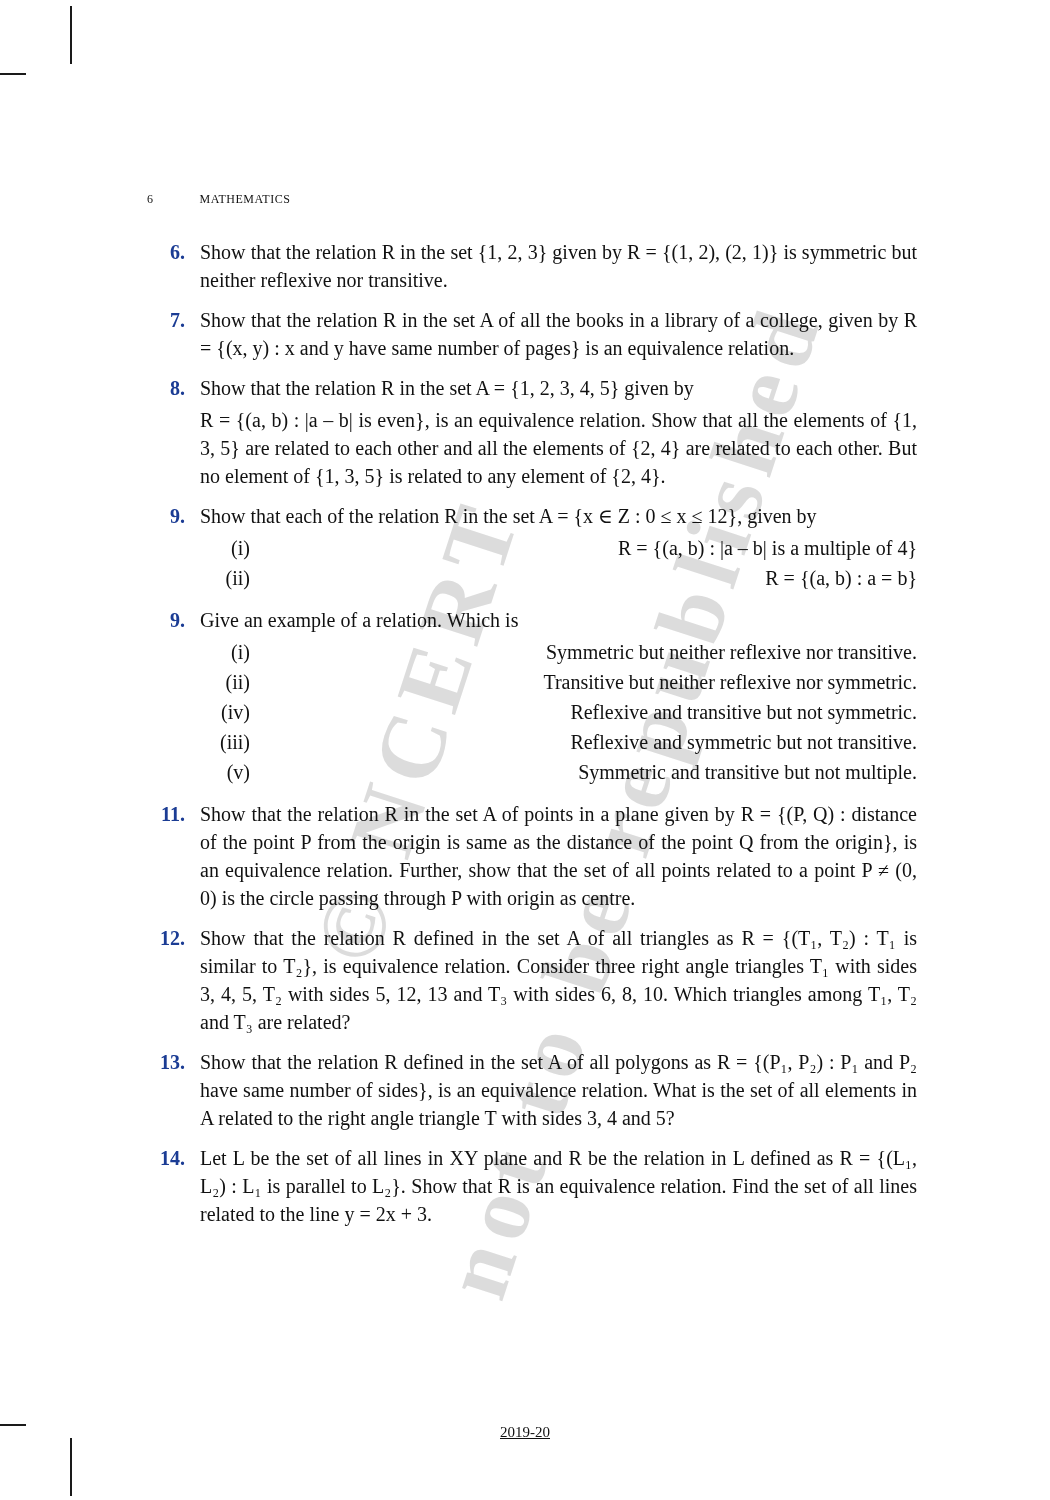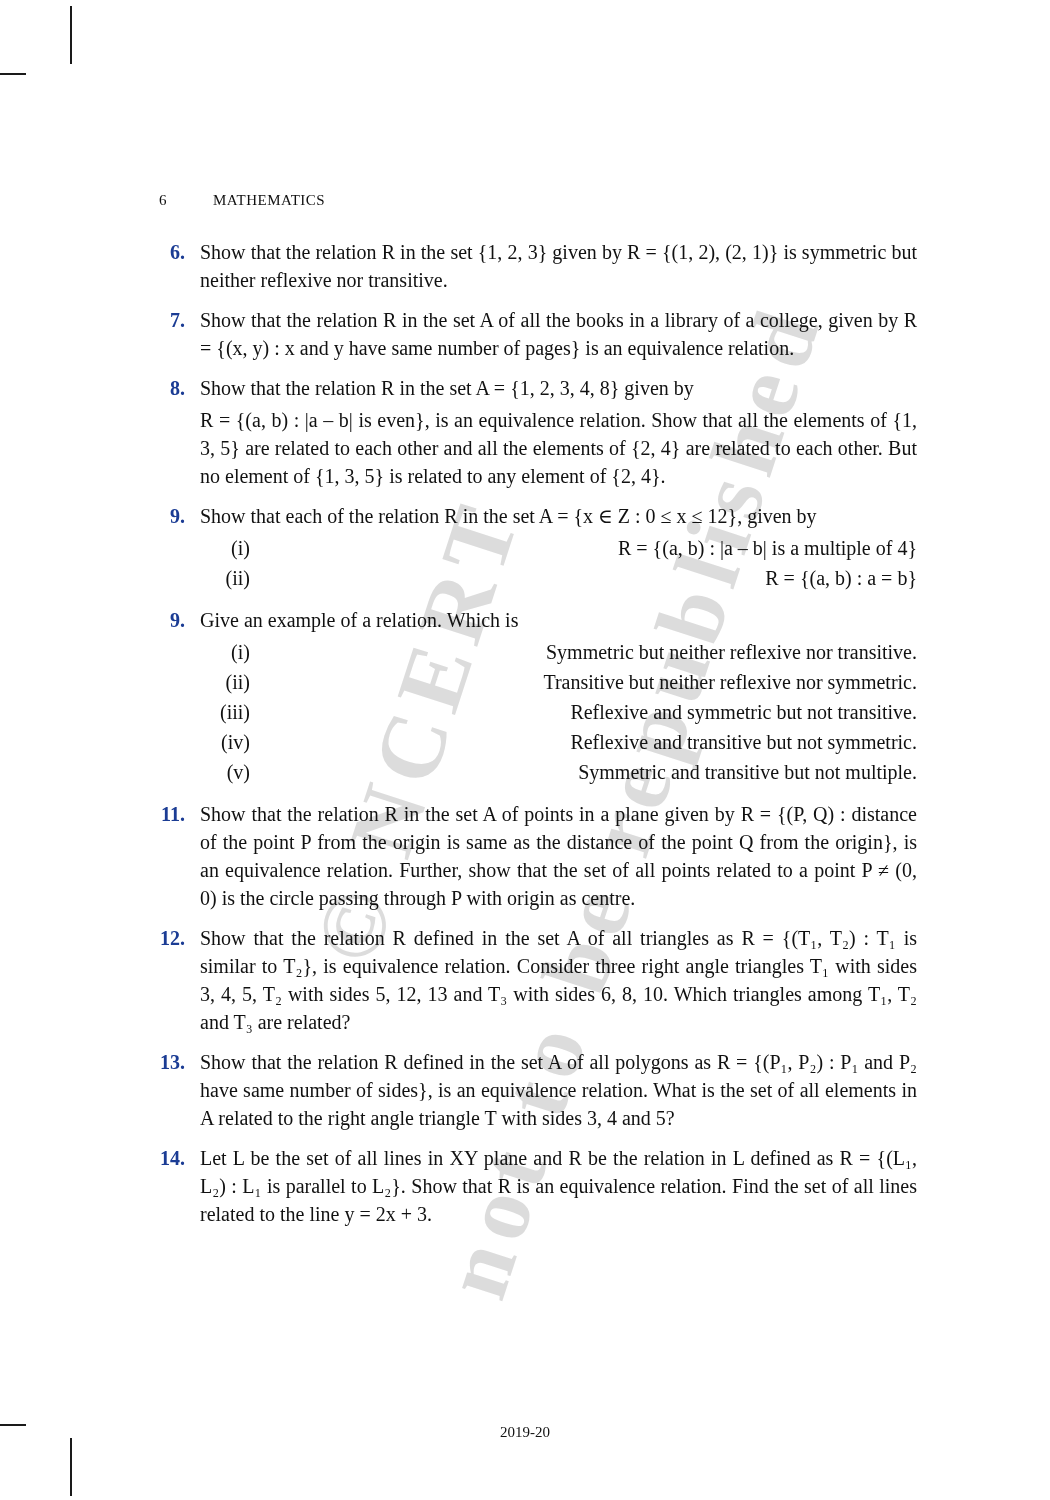--- a/index.html
+++ b/index.html
@@ -33,23 +33,23 @@
   }
   
   .crop { position: absolute; background: #1a1a1a; z-index: 2; }
   .crop.v-tl { left: 70px; top: 6px;    width: 2px;  height: 58px; }
   .crop.h-tl { left: 0;    top: 73px;   width: 26px; height: 2px;  }
   .crop.h-bl { left: 0;    top: 1424px; width: 26px; height: 2px;  }
   .crop.v-bl { left: 70px; top: 1438px; width: 2px;  height: 58px; }
 
   .running-head {
     position: absolute;
-    left: 159px; top: 192px;
+    left: 147px; top: 192px;
     z-index: 1;
-    font-size: 15px;
+    font-size: 12px;
     letter-spacing: 0.5px;
   }
   .running-head .pgnum { margin-right: 46px; }
 
   .content {
     position: absolute;
     left: 145px; top: 238px;
     width: 772px;
     z-index: 1;
     font-size: 20px;
@@ -70,20 +70,21 @@
   .silabel { flex: 0 0 50px; text-align: right; margin-right: 12px; }
   .sitext { flex: 1; text-align: right; }
 
   .footer {
     position: absolute;
     left: 0; top: 1424px;
     width: 100%;
     text-align: center;
     z-index: 1;
     font-size: 15px;
+    text-decoration: underline;
   }
 </style>
 </head>
 <body>
 
 <div class="page">
 
   <div class="watermark">
     <div>© NCERT</div>
     <div>not to be republished</div>
@@ -110,21 +111,21 @@
     <div class="problem">
       <div class="pnum">7.</div>
       <div class="pbody">
         <p>Show that the relation R in the set A of all the books in a library of a college, given by R = {(x, y) : x and y have same number of pages} is an equivalence relation.</p>
       </div>
     </div>
 
     <div class="problem">
       <div class="pnum">8.</div>
       <div class="pbody">
-        <p>Show that the relation R in the set A = {1, 2, 3, 4, 8} given by</p>
+        <p>Show that the relation R in the set A = {1, 2, 3, 4, 5} given by</p>
         <p>R = {(a, b) : |a – b| is even}, is an equivalence relation. Show that all the elements of {1, 3, 5} are related to each other and all the elements of {2, 4} are related to each other. But  no element of {1, 3, 5} is related to any element of {2, 4}.</p>
       </div>
     </div>
 
     <div class="problem">
       <div class="pnum">9.</div>
       <div class="pbody">
         <p>Show that each of the relation R in the set A = {x ∈ Z : 0 ≤ x ≤ 12}, given by</p>
         <div class="subitem">
           <span class="silabel">(i)</span>
@@ -143,28 +144,28 @@
         <p>Give an example of a relation. Which is</p>
         <div class="subitem">
           <span class="silabel">(i)</span>
           <span class="sitext">Symmetric but neither reflexive nor transitive.</span>
         </div>
         <div class="subitem">
           <span class="silabel">(ii)</span>
           <span class="sitext">Transitive but neither reflexive nor symmetric.</span>
         </div>
         <div class="subitem">
+          <span class="silabel">(iv)</span>
+          <span class="sitext">Reflexive and transitive but not symmetric.</span>
+        </div>
+        <div class="subitem">
           <span class="silabel">(iii)</span>
           <span class="sitext">Reflexive and symmetric but not transitive.</span>
         </div>
         <div class="subitem">
-          <span class="silabel">(iv)</span>
-          <span class="sitext">Reflexive and transitive but not symmetric.</span>
-        </div>
-        <div class="subitem">
           <span class="silabel">(v)</span>
           <span class="sitext">Symmetric and transitive but not multiple.</span>
         </div>
       </div>
     </div>
 
     <div class="problem">
       <div class="pnum">11.</div>
       <div class="pbody">
         <p>Show that the relation R in the set A of points in a plane given by R = {(P, Q) : distance of the point P from the origin is same as the distance of the point Q from the origin}, is an equivalence relation. Further, show that the set of all points related to a point P ≠ (0, 0) is the circle passing through P with origin as centre.</p>

